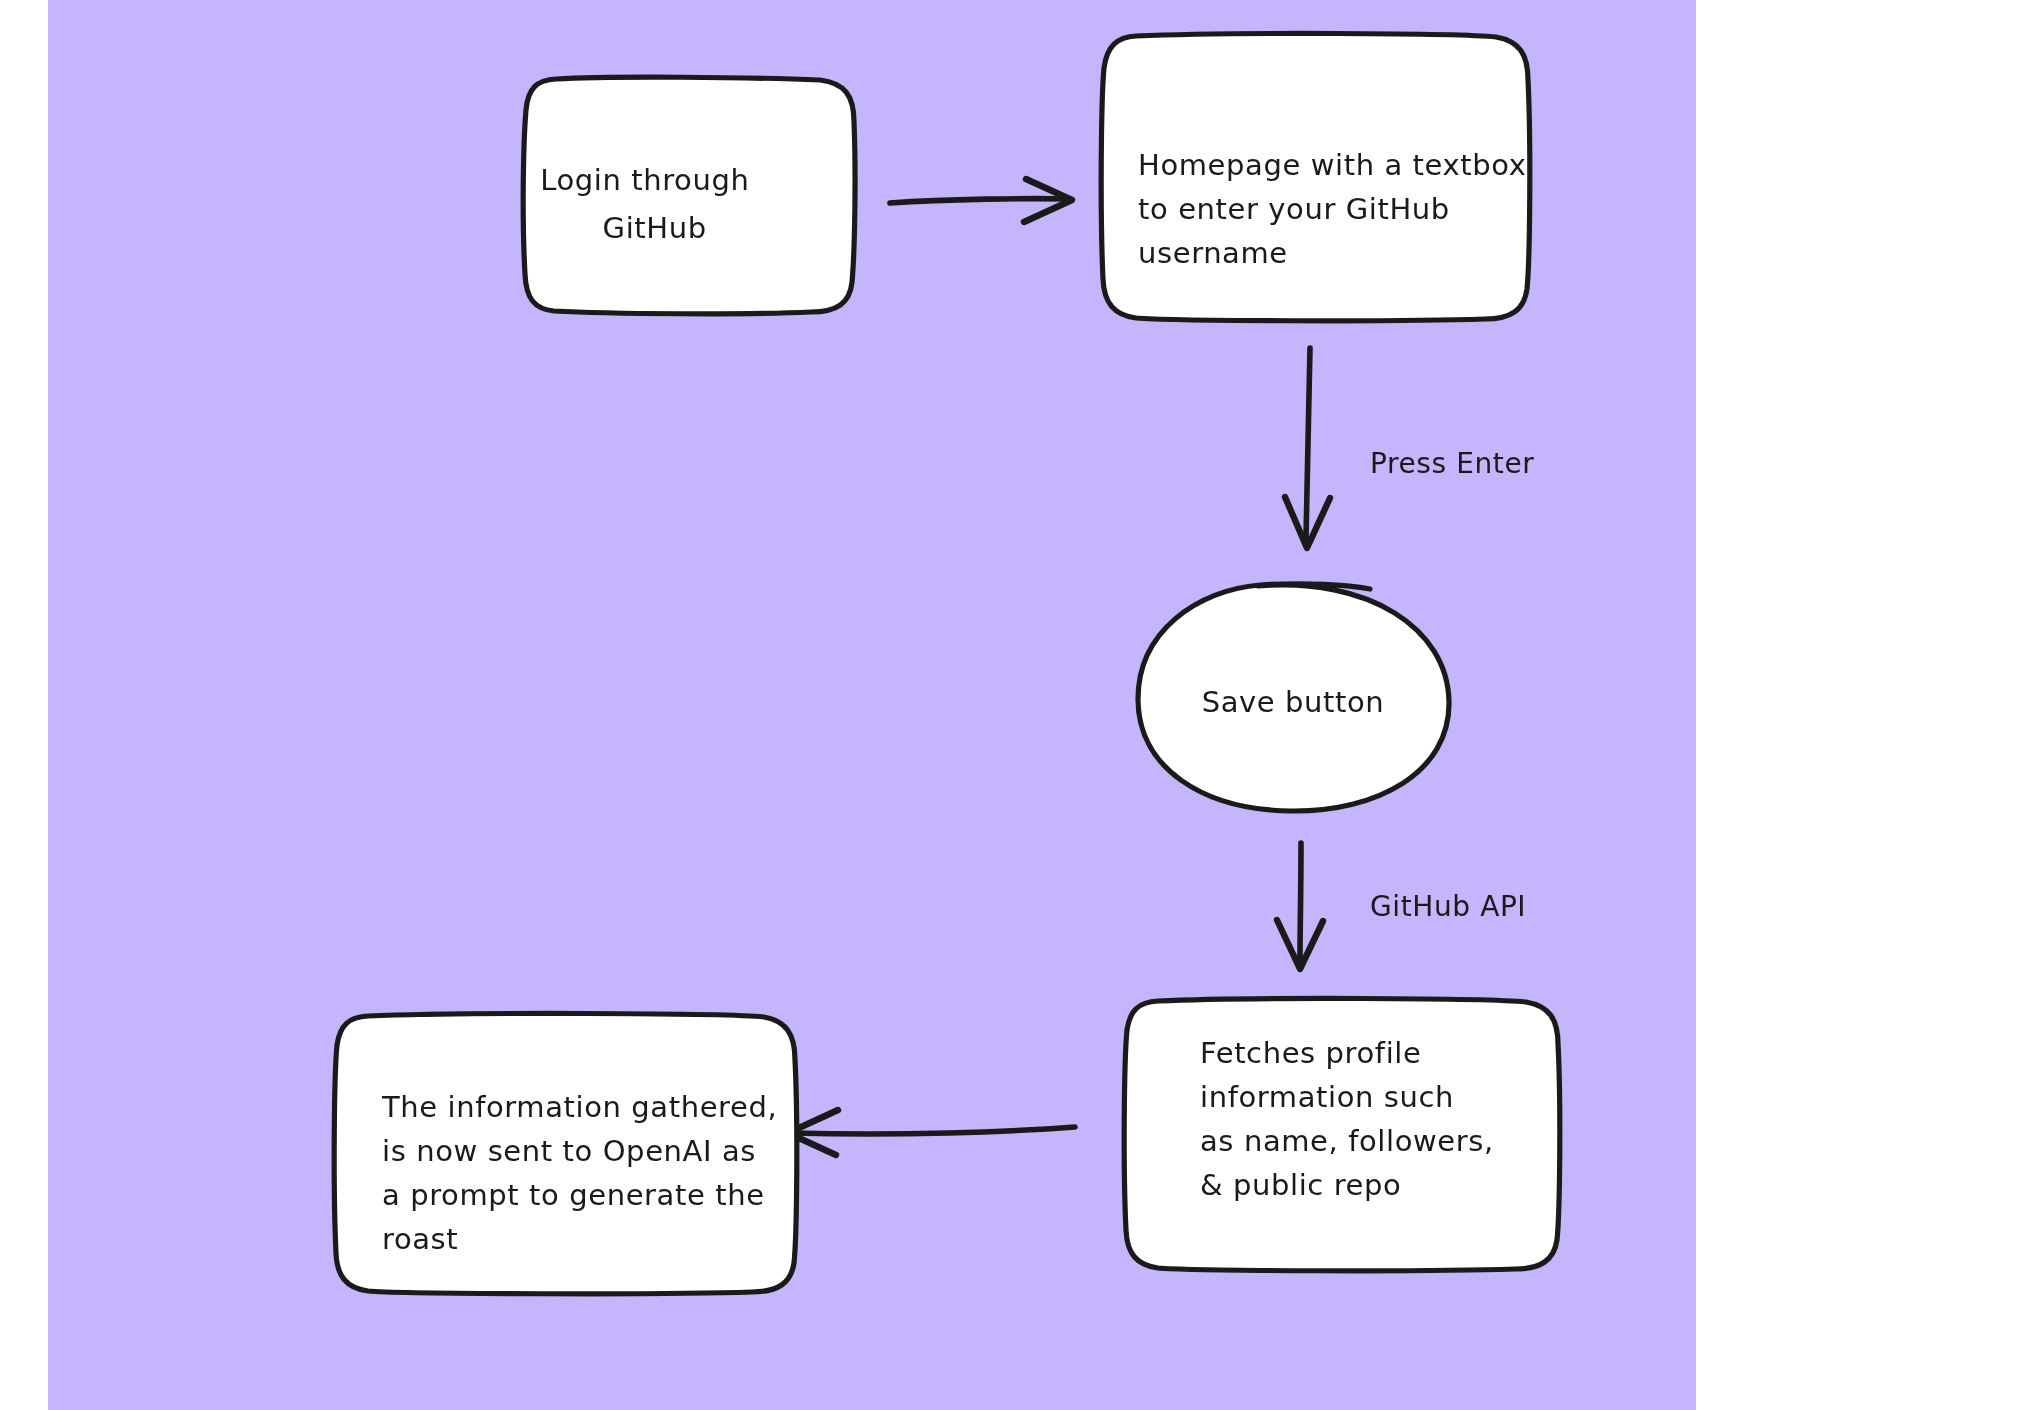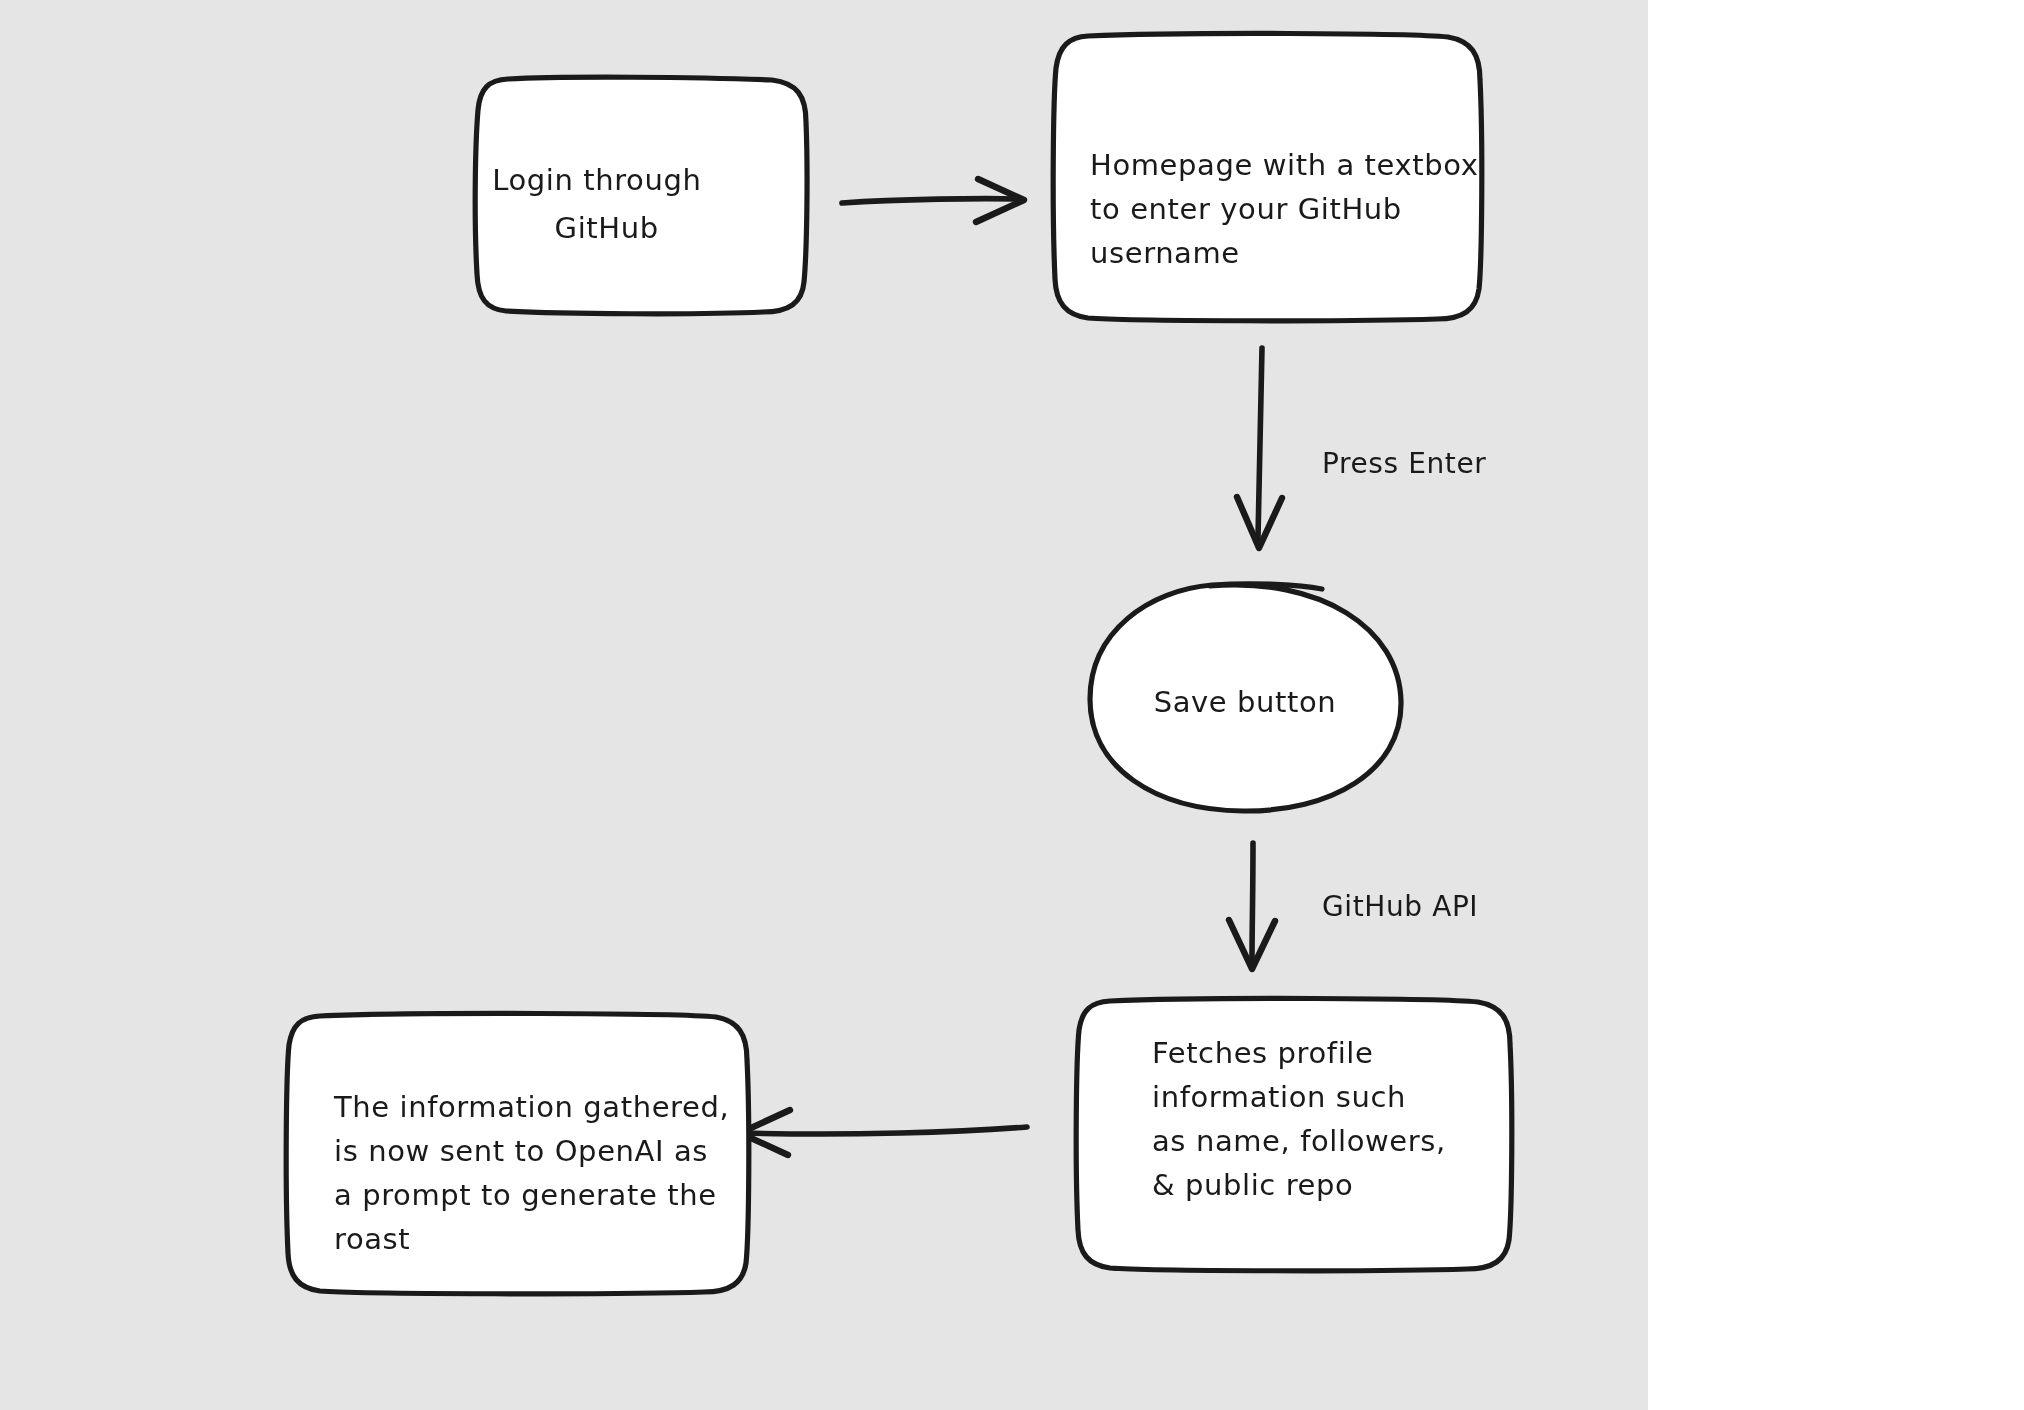--- a/index.html
+++ b/index.html
@@ -11,21 +11,22 @@
   body {
     width: 2024px;
     height: 1410px;
     overflow: hidden;
     font-family: "DejaVu Sans", sans-serif;
   }
   #diagram-root {
     position: relative;
     width: 1648px;
     height: 1410px;
-    background: #e5e5e5;
+    background: #c4b5fd;
+    margin-left: 48px;
   }
   svg.board {
     position: absolute;
     top: 0;
     left: 0;
     width: 2024px;
     height: 1410px;
     display: block;
   }
   .hand-text {

